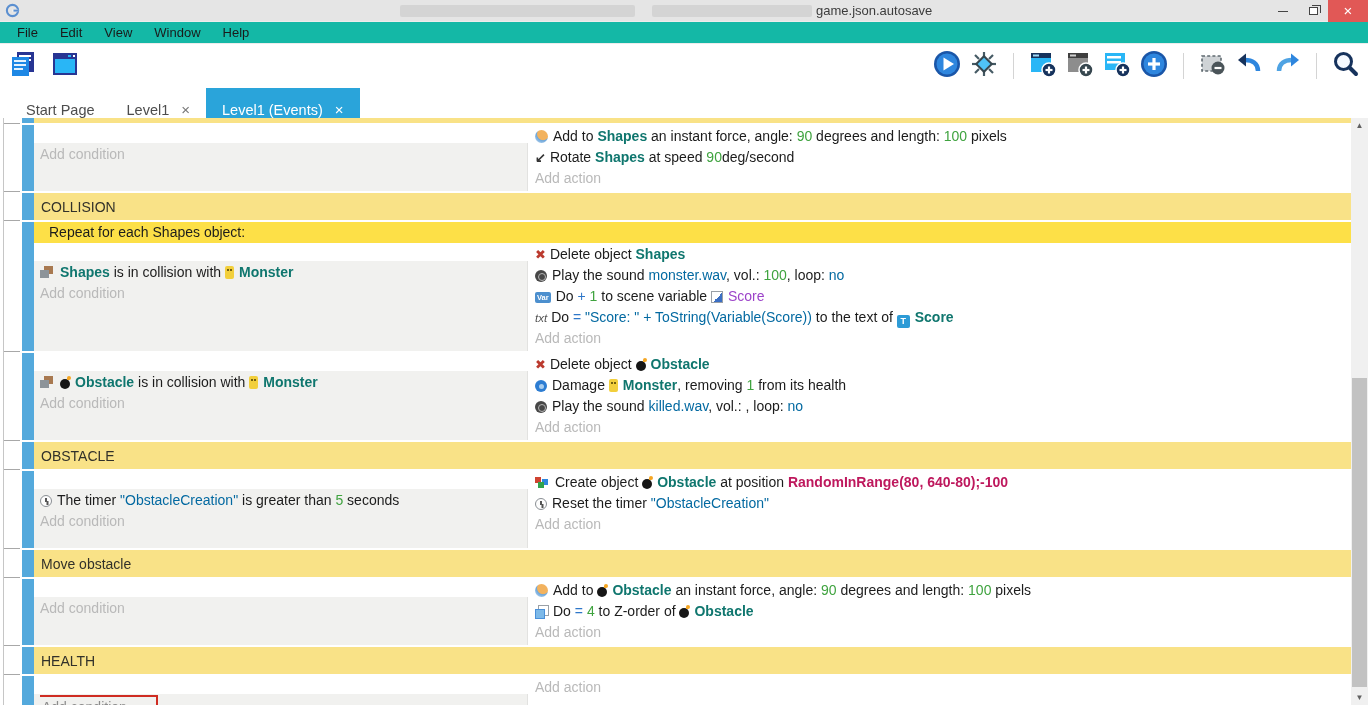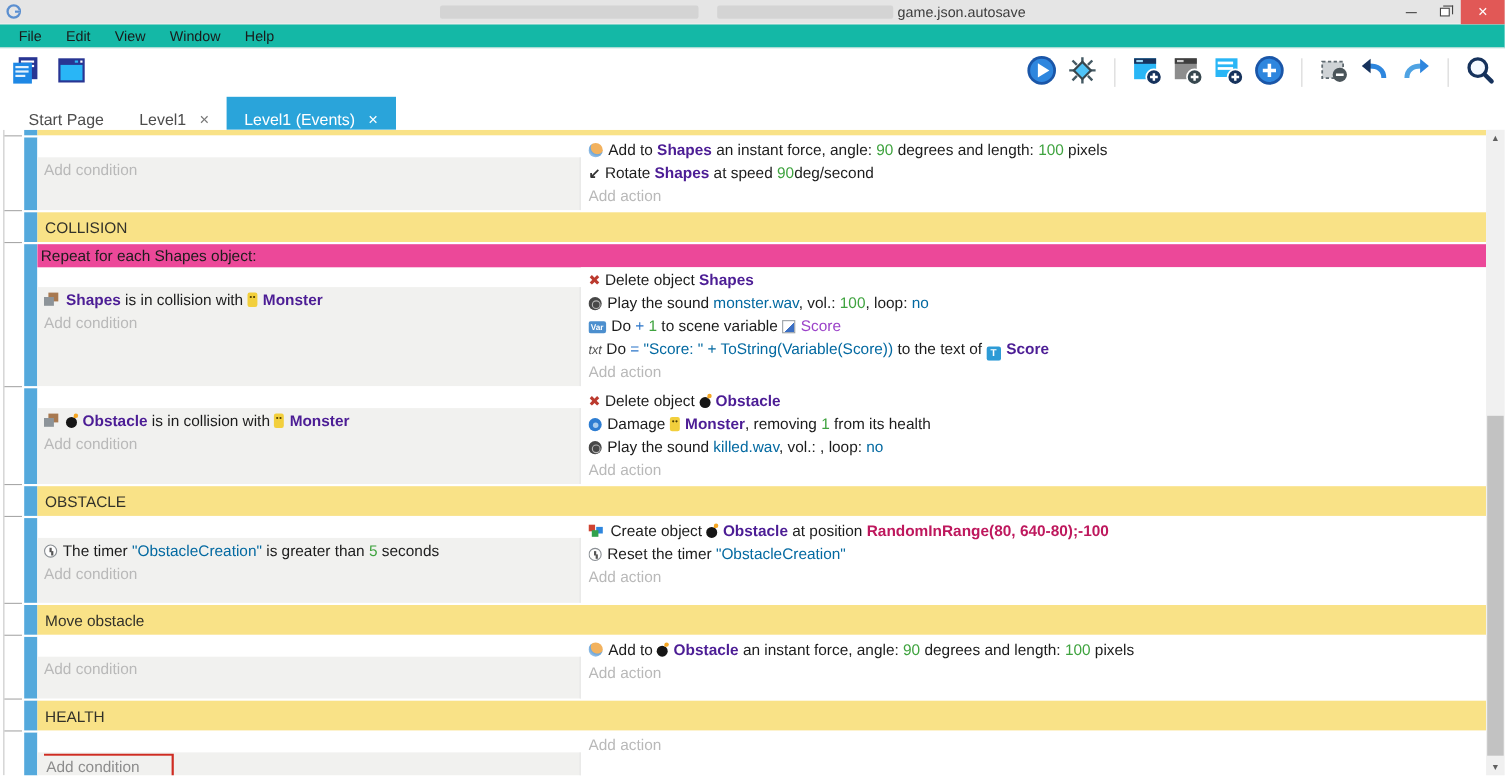--- a/index.html
+++ b/index.html
@@ -42,28 +42,28 @@
   .events-wrap { position:relative; height:587px; width:1368px; background:#fff; }
   .events { position:absolute; left:0; top:0; width:1351px; height:587px; overflow:hidden; }
   .events::before { content:""; position:absolute; left:3px; top:0; bottom:0; width:1px; background:#c6c6c6; }
   .row { display:flex; margin-bottom:2px; position:relative; }
   .gutter { width:22px; position:relative; flex:none; }
   .gutter::before { content:""; position:absolute; top:-2px; left:4px; width:16px; height:1px; background:#a8a8a8; }
   .selbar { width:12px; flex:none; background:#54a9dc; }
   .body { flex:1; min-width:0; background:#fff; }
   .comment-body { background:#f9e287; color:#32312a; font-size:14px; display:flex; align-items:center; padding-left:7px; height:27px;text-align:center; }
   .partial .comment-body { height:5px; }
-  .header-line { height:21px; line-height:21px; font-size:14px; background:#ec4899; padding-left:3px; }
+  .header-line { height:21px; line-height:21px; font-size:14px; background:#fde047; padding-left:15px; }
   .cols { display:flex; align-items:stretch; }
   .cond { width:494px; flex:none; background:#f1f1ef; border-right:1px solid #e2e2e0; padding:1px 0 16px 6px;margin-top:18px; }
   .act { flex:1; background:#fff; padding:1px 0 2px 7px; }
   .line { height:21px; line-height:21px; font-size:14px; white-space:nowrap; overflow:hidden; }
   .add { color:#b9b9b9; }
   .seg-p { color:#1c1c1c; }
-  .seg-o { color:#4c1d95; font-weight:bold; }
+  .seg-o { color:#0f766e; font-weight:bold; }
   .seg-n { color:#3fa33f; }
   .seg-e { color:#be185d;font-weight:bold; }
   .seg-g { color:#0369a1; }
   .seg-v { color:#9c43c9; }
   .seg-op { color:#2e77c9; }
   .red-box { display:inline-block; min-width:122px; border:2px solid #cf2c22; margin-left:-4px; padding:0 0 1px 4px; color:#8c8c8c; }
   
   .ic { display:inline-block; position:relative; vertical-align:-2px; margin-right:5px; }
   .ic-force { width:13px; height:13px; border-radius:50%; background:radial-gradient(circle at 62% 32%, #f2b25e 0%, #f2b25e 46%, #6fa8dc 54%, #cfe2f3 100%); }
   .ic-rotate, .ic-delete, .ic-txt { vertical-align:0; margin-right:4px; }
@@ -364,20 +364,21 @@
       <div class="row event-row">
         <div class="gutter"></div>
         <div class="selbar"></div>
         <div class="body">
           <div class="cols">
             <div class="cond">
               <div class="line add"><span>Add condition</span></div>
             </div>
             <div class="act">
               <div class="line"><span class="ic ic-force"></span><span class="seg seg-p">Add to </span><span class="ic ic-bomb"></span><span class="seg seg-o">Obstacle</span><span class="seg seg-p"> an instant force, angle: </span><span class="seg seg-n">90</span><span class="seg seg-p"> degrees and length: </span><span class="seg seg-n">100</span><span class="seg seg-p"> pixels</span></div>
+              <div class="line"><span class="ic ic-zorder"></span><span class="seg seg-p">Do </span><span class="seg seg-op">=</span><span class="seg seg-p"> </span><span class="seg seg-n">4</span><span class="seg seg-p"> to Z-order of </span><span class="ic ic-bomb"></span><span class="seg seg-o">Obstacle</span></div>
               <div class="line add">Add action</div>
             </div>
           </div>
         </div>
       </div>
       <div class="row comment-row">
         <div class="gutter"></div>
         <div class="selbar"></div>
         <div class="body comment-body">
           <span>HEALTH</span>

